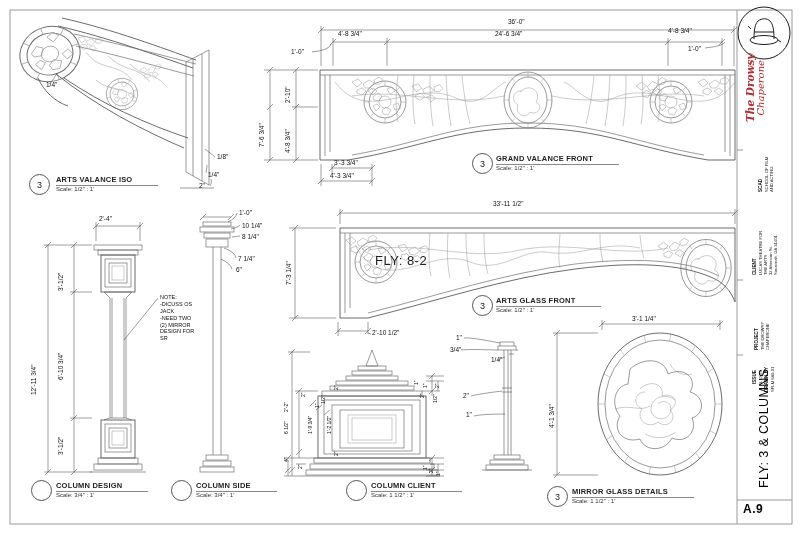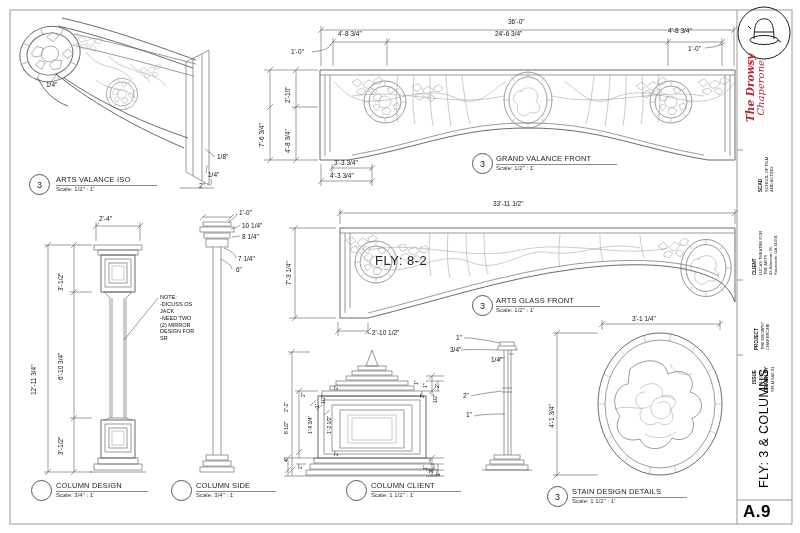--- a/index.html
+++ b/index.html
@@ -13,28 +13,28 @@
   .bord{stroke:#9a9a9a;stroke-width:1;fill:none;}
   .hat{stroke:#1c1c1c;stroke-width:1;fill:none;}
   .dim{position:absolute;font-size:6.5px;color:#111;white-space:nowrap;line-height:1;}
   .dim.sm{font-size:5px;}
   .rot{transform:rotate(-90deg);transform-origin:0 0;}
   .anno{position:absolute;font-size:13px;color:#222;letter-spacing:.5px;}
   .note{position:absolute;font-size:5.5px;line-height:1.25;white-space:pre-line;color:#111;}
   .bubble{position:absolute;width:19px;height:19px;border:1px solid #555;border-radius:50%;
           background:#fff;display:flex;align-items:center;justify-content:center;
           font-size:9px;color:#222;}
-  .vtitle{position:absolute;font-size:7.5px;font-weight:normal;letter-spacing:.2px;color:#222;
+  .vtitle{position:absolute;font-size:7.5px;font-weight:bold;letter-spacing:.2px;color:#222;
           border-bottom:1px solid #8a8a8a;padding:0 26px 1px 0;white-space:nowrap;}
   .vscale{position:absolute;font-size:6px;color:#333;white-space:nowrap;}
   .tb{position:absolute;line-height:1.25;}
   .tb .l{font-weight:bold;font-size:4.6px;color:#111;}
   .tb .v{font-size:4.2px;color:#222;white-space:pre-line;}
   #fly-title{position:absolute;font-size:12.5px;color:#000;letter-spacing:.4px;white-space:nowrap;}
-  #sheet-num{position:absolute;font-size:17px;font-weight:bold;letter-spacing:.5px;color:#000;}
+  #sheet-num{position:absolute;font-size:12px;font-weight:bold;letter-spacing:.5px;color:#000;}
   #logo{position:absolute;color:#b5292f;line-height:1;white-space:nowrap;
         font-family:"DejaVu Serif",serif;font-style:italic;text-align:center;}
   #logo .l1{font-size:10.5px;font-weight:bold;}
   #logo .l2{font-size:10px;}
 </style>
 </head>
 <body>
 
 <div id="sheet">
 
@@ -238,21 +238,21 @@
 
 <div class="bubble" style="left:346px;top:480px">
       <span></span>
     </div>
 <div class="vtitle" style="left:371px;top:481px">COLUMN CLIENT</div>
 <div class="vscale" style="left:371px;top:492px">Scale:  1 1/2" : 1'</div>
 
 <div class="bubble" style="left:547px;top:486px">
       <span>3</span>
     </div>
-<div class="vtitle" style="left:572px;top:487px">STAIN DESIGN DETAILS</div>
+<div class="vtitle" style="left:572px;top:487px">MIRROR GLASS DETAILS</div>
 <div class="vscale" style="left:572px;top:498px">Scale:  1 1/2" : 1'</div>
 
 <div class="dim" style="left:46px;top:82px">1/4"</div>
 <div class="dim" style="left:217px;top:154px">1/8"</div>
 <div class="dim" style="left:208px;top:172px">1/4"</div>
 <div class="dim" style="left:199px;top:183px">2"</div>
 
 <div class="dim" style="left:508px;top:19px">36'-0"</div>
 <div class="dim" style="left:338px;top:31px">4'-8 3/4"</div>
 <div class="dim" style="left:495px;top:31px">24'-6 3/4"</div>

